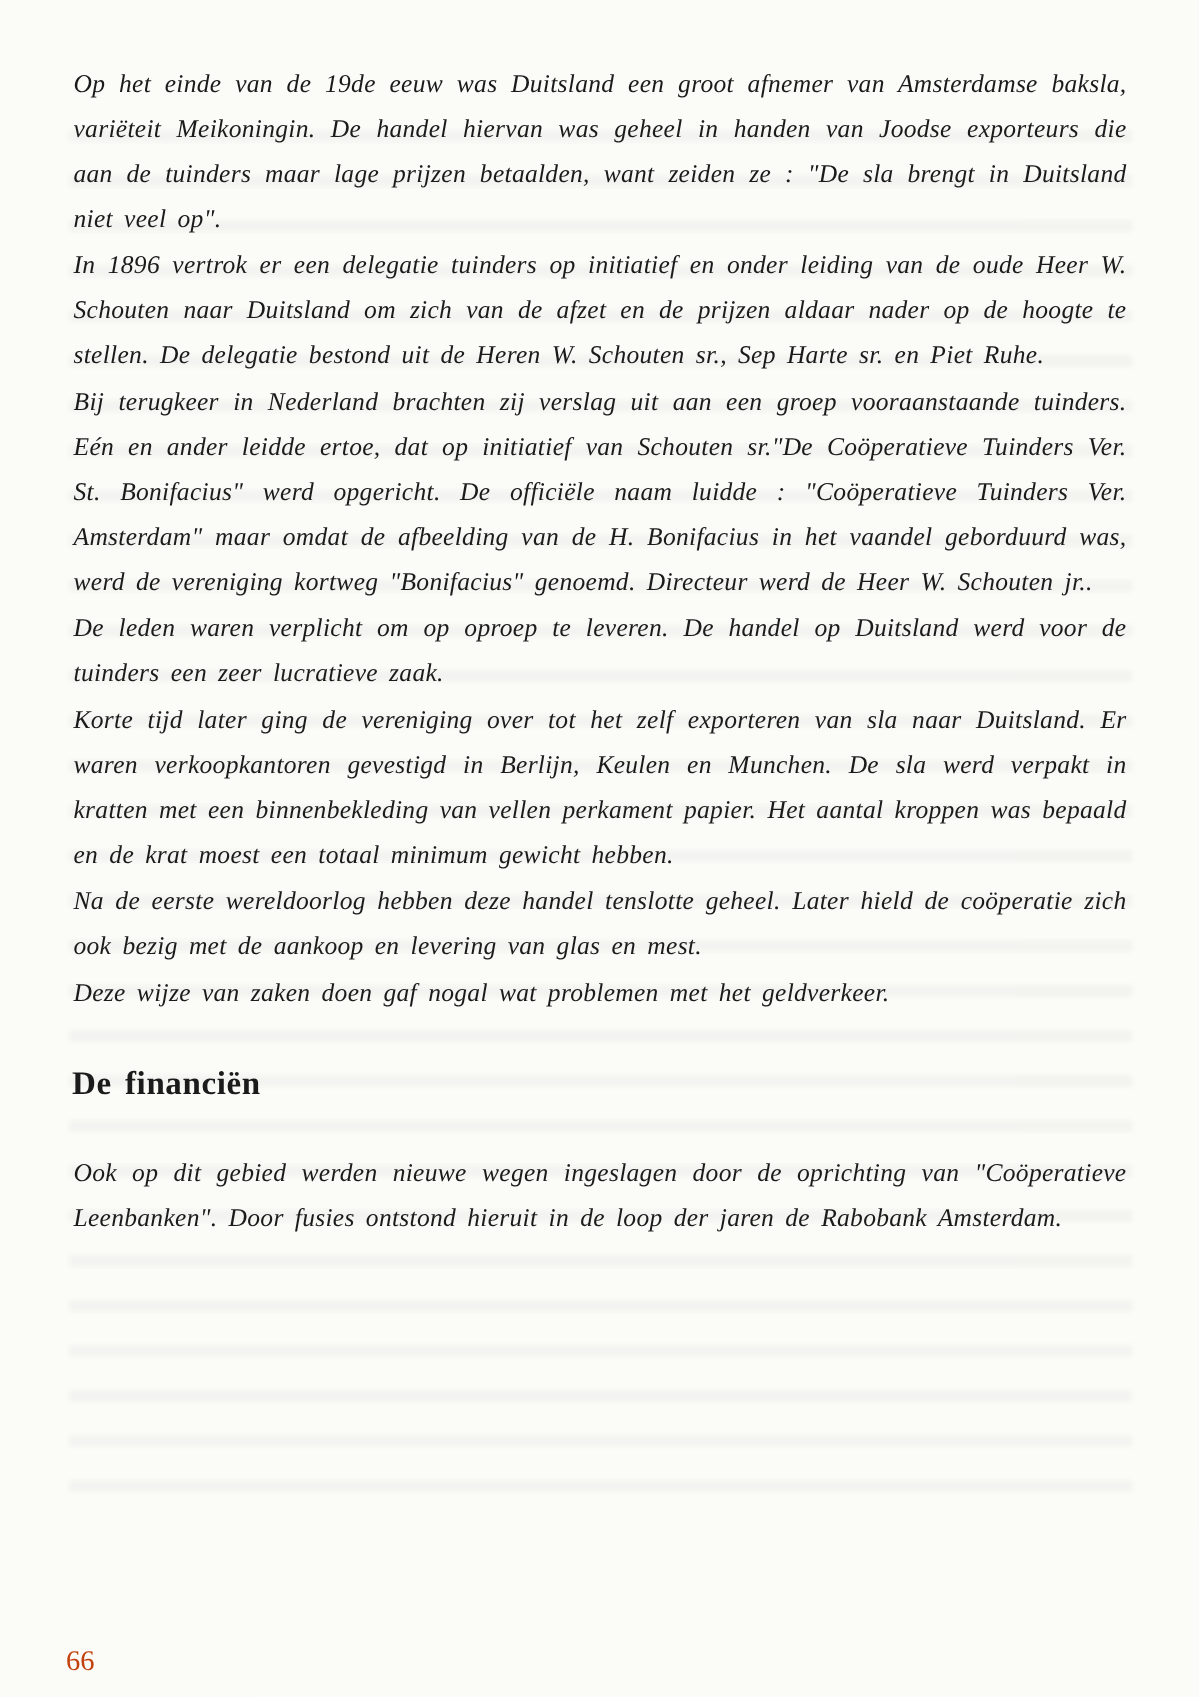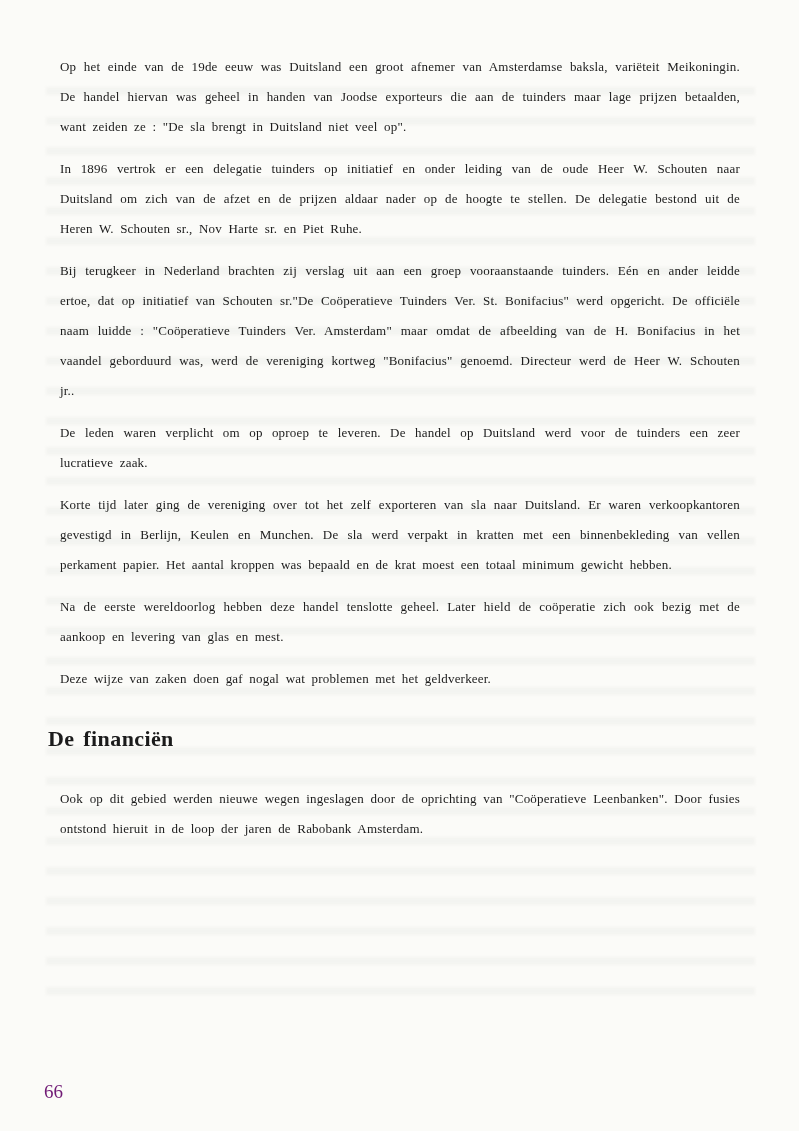--- a/index.html
+++ b/index.html
@@ -40,54 +40,55 @@
     opacity: 0.55;
     pointer-events: none;
   }
   .text-column {
     position: absolute;
     left: 48px;
     top: 40px;
     width: 704px;
   }
   .para {
-    margin: 12px;
-    font-size: 13px;
+    margin: 1px;
+    font-size: 17px;
     line-height: 30px;
     text-align: justify;
     word-spacing: 3px;
     letter-spacing: 0.2px;
+    font-style: italic;
   }
   .heading {
     margin: 30px 0 30px 0;
     font-size: 22px;
     line-height: 30px;
     font-weight: bold;
     letter-spacing: 0.4px;
     word-spacing: 3px;
   }
   .page-number {
     position: absolute;
     left: 44px;
-    bottom: 28px;
+    bottom: 12px;
     font-size: 19px;
     line-height: 22px;
-    color: #701a75;
+    color: #c2410c;
   }
 </style>
 </head>
 <body>
 
 <div class="page">
 
   <div class="bleed"></div>
 
   <main class="text-column">
     <p class="para">Op het einde van de 19de eeuw was Duitsland een groot afnemer van Amsterdamse baksla, variëteit Meikoningin. De handel hiervan was geheel in handen van Joodse exporteurs die aan de tuinders maar lage prijzen betaalden, want zeiden ze : "De sla brengt in Duitsland niet veel op".</p>
-    <p class="para">In 1896 vertrok er een delegatie tuinders op initiatief en onder leiding van de oude Heer W. Schouten naar Duitsland om zich van de afzet en de prijzen aldaar nader op de hoogte te stellen. De delegatie bestond uit de Heren W. Schouten sr., Nov Harte sr. en Piet Ruhe.</p>
+    <p class="para">In 1896 vertrok er een delegatie tuinders op initiatief en onder leiding van de oude Heer W. Schouten naar Duitsland om zich van de afzet en de prijzen aldaar nader op de hoogte te stellen. De delegatie bestond uit de Heren W. Schouten sr., Sep Harte sr. en Piet Ruhe.</p>
     <p class="para">Bij terugkeer in Nederland brachten zij verslag uit aan een groep vooraanstaande tuinders. Eén en ander leidde ertoe, dat op initiatief van Schouten sr."De Coöperatieve Tuinders Ver. St. Bonifacius" werd opgericht. De officiële naam luidde : "Coöperatieve Tuinders Ver. Amsterdam" maar omdat de afbeelding van de H. Bonifacius in het vaandel geborduurd was, werd de vereniging kortweg "Bonifacius" genoemd. Directeur werd de Heer W. Schouten jr..</p>
     <p class="para">De leden waren verplicht om op oproep te leveren. De handel op Duitsland werd voor de tuinders een zeer lucratieve zaak.</p>
     <p class="para">Korte tijd later ging de vereniging over tot het zelf exporteren van sla naar Duitsland. Er waren verkoopkantoren gevestigd in Berlijn, Keulen en Munchen. De sla werd verpakt in kratten met een binnenbekleding van vellen perkament papier. Het aantal kroppen was bepaald en de krat moest een totaal minimum gewicht hebben.</p>
     <p class="para">Na de eerste wereldoorlog hebben deze handel tenslotte geheel. Later hield de coöperatie zich ook bezig met de aankoop en levering van glas en mest.</p>
     <p class="para">Deze wijze van zaken doen gaf nogal wat problemen met het geldverkeer.</p>
 
     <h2 class="heading">De financiën</h2>
 
     <p class="para">Ook op dit gebied werden nieuwe wegen ingeslagen door de oprichting van "Coöperatieve Leenbanken". Door fusies ontstond hieruit in de loop der jaren de Rabobank Amsterdam.</p>
   </main>

